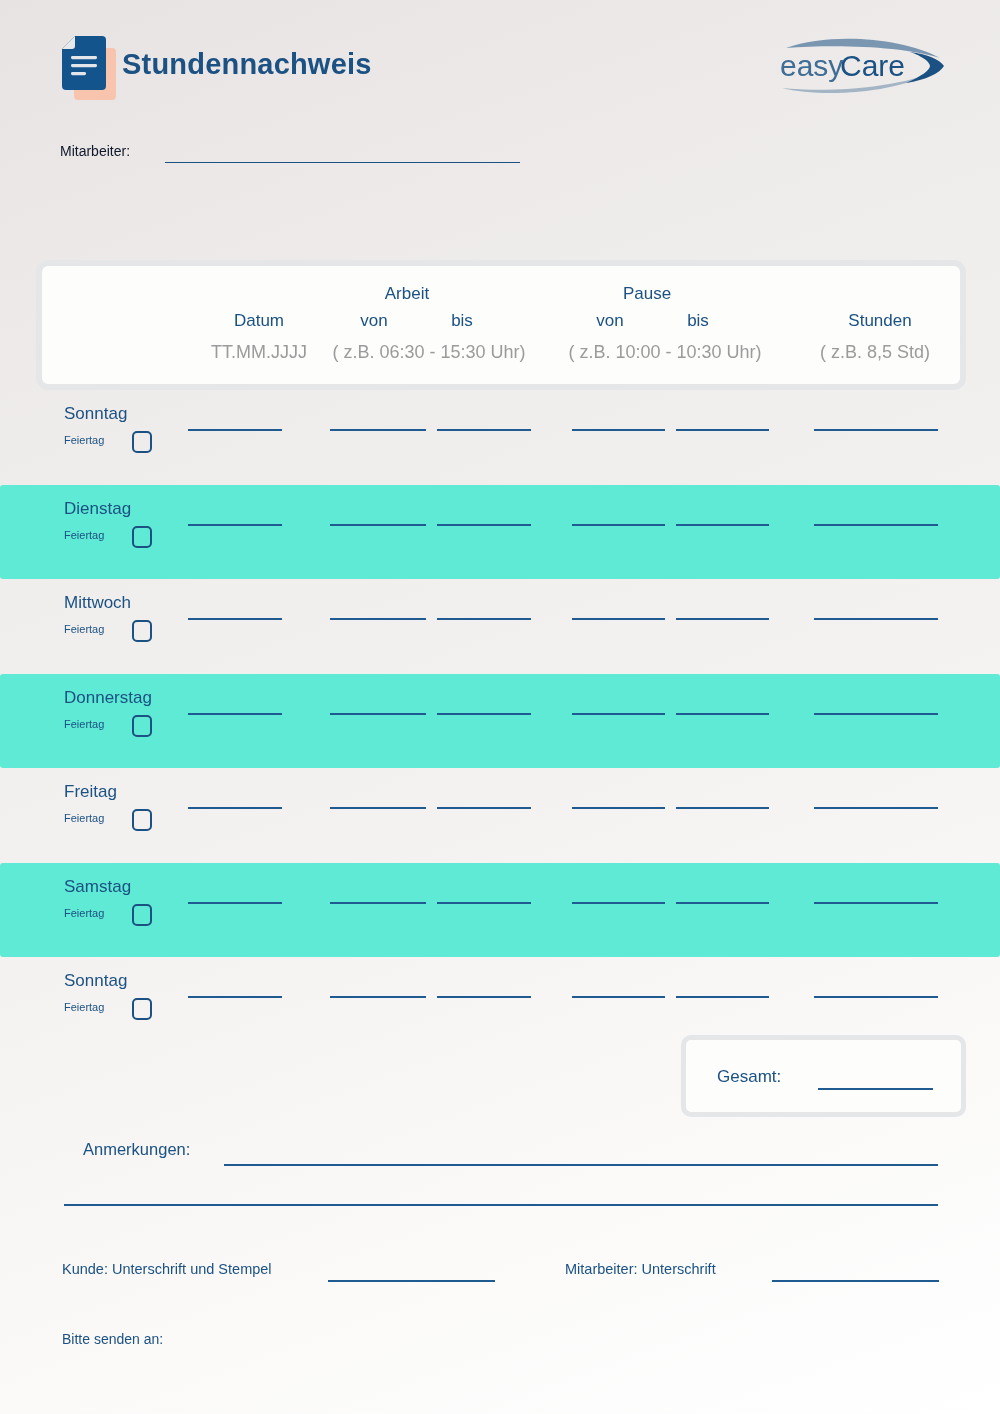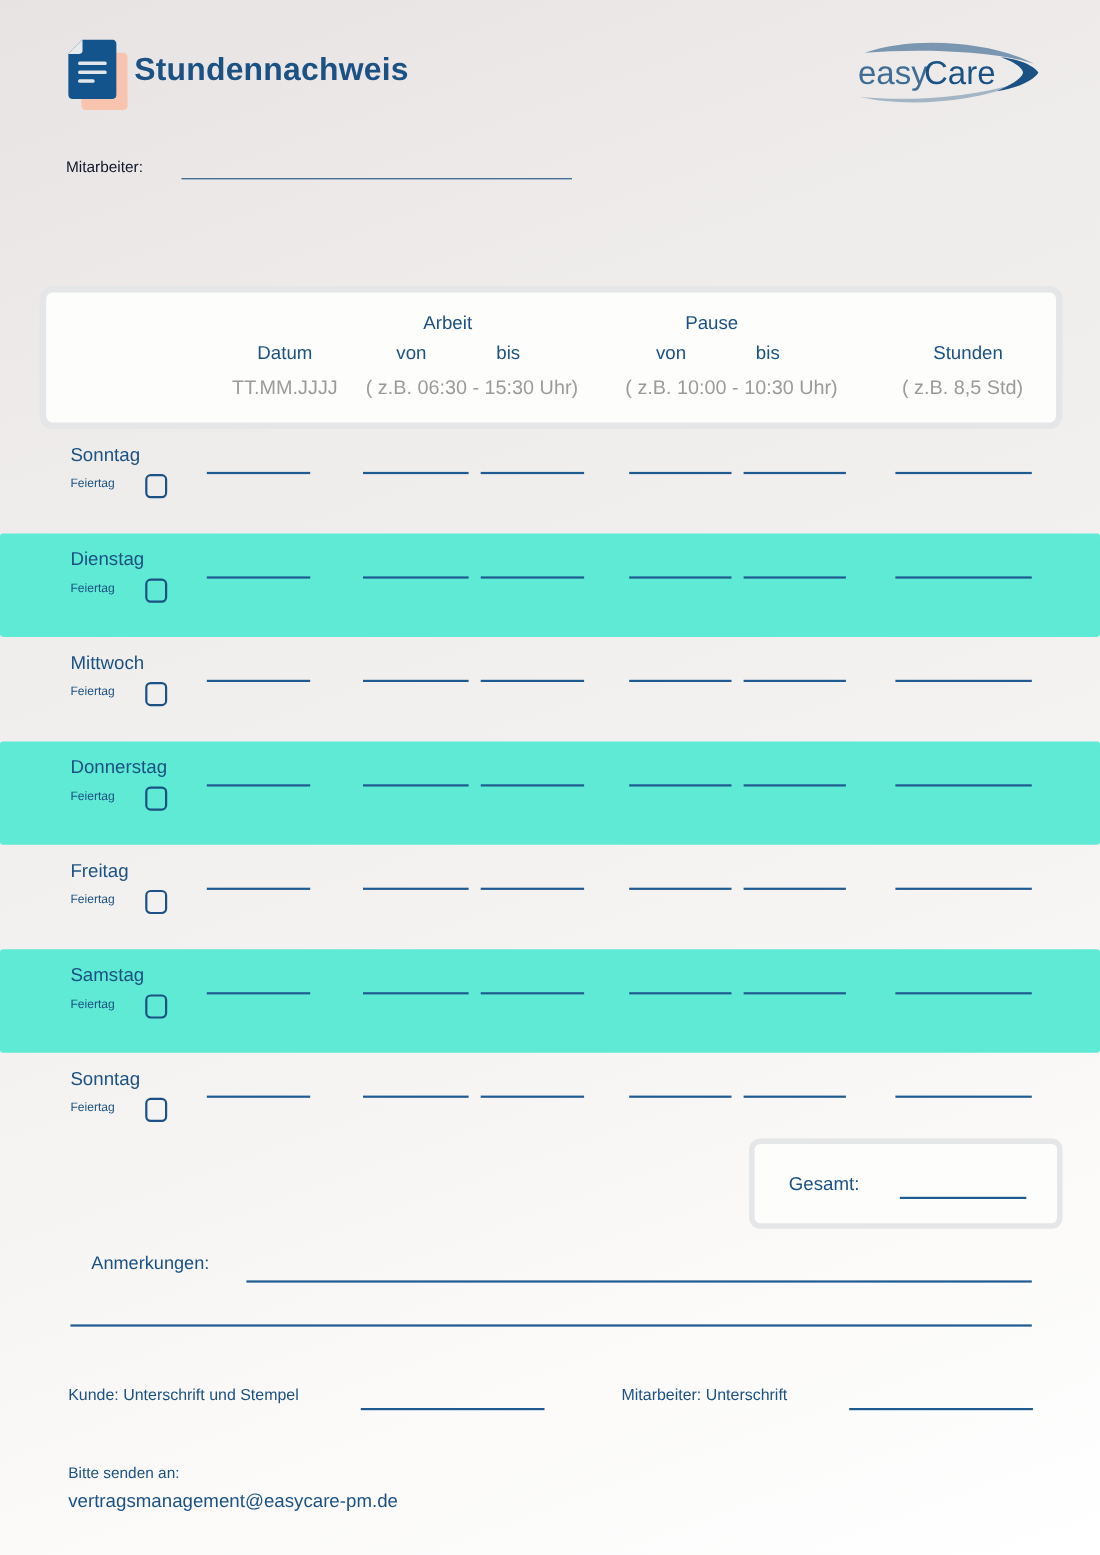--- a/index.html
+++ b/index.html
@@ -436,15 +436,14 @@
   <span class="anm-line1"></span>
   <span class="anm-line2"></span>
 
   <span class="sig sig-kunde">Kunde: Unterschrift und Stempel</span>
   <span class="sig-line sig-line-1"></span>
 
   <span class="sig sig-mitarb">Mitarbeiter: Unterschrift</span>
   <span class="sig-line sig-line-2"></span>
 
   <span class="foot-lbl">Bitte senden an:</span>
-  <span class="foot-mail">vertragsmanagement@easycare-pm.de</span>
 
 </div>
 
 </body></html>

